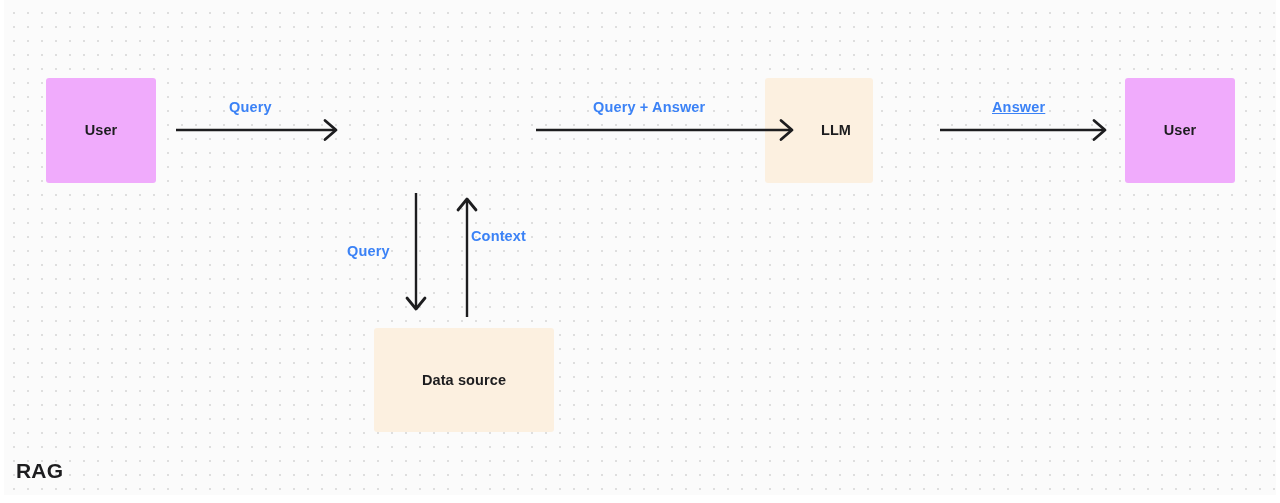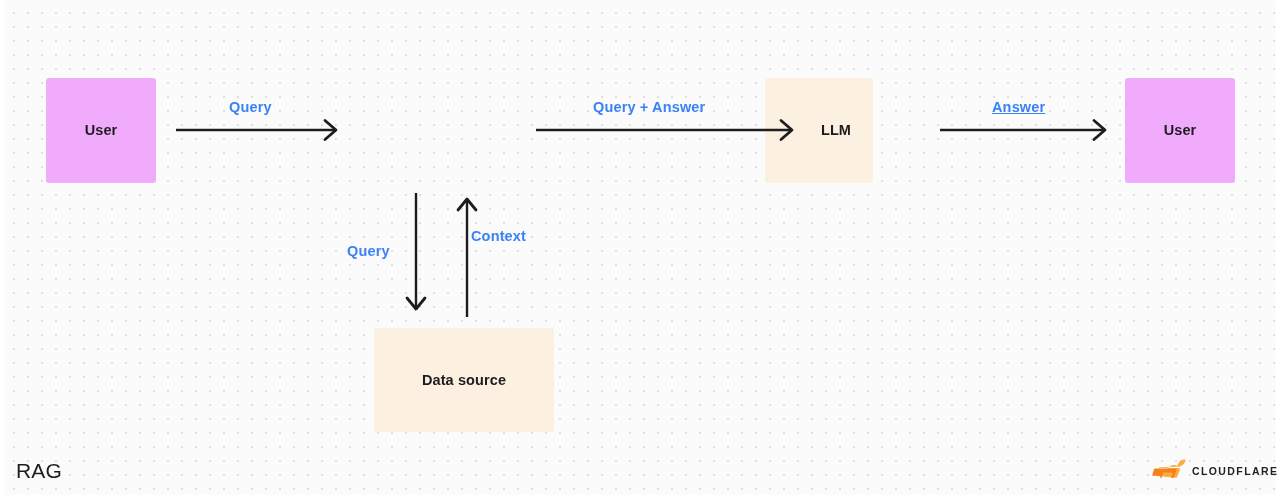--- a/index.html
+++ b/index.html
@@ -87,21 +87,21 @@
 
   #conn-context-up   { left: 455px; top: 193px; }
   #label-context-up  { left: 471px; top: 228px; }
 
   
   #footer-title {
     position: absolute;
     left: 16px;
     top: 459px;
     font-size: 21px;
-    font-weight: normal;
+    font-weight: bold;
     color: #1d1d1f;
     letter-spacing: 0.2px;
   }
 
   #brand-logo {
     position: absolute;
     left: 1152px;
     top: 459px;
     display: flex;
     align-items: center;
@@ -173,33 +173,14 @@
   <div class="conn" id="conn-context-up">
     <svg width="24" height="125" viewBox="0 0 24 125">
       <line x1="12" y1="124" x2="12" y2="6" stroke="#1d1d1f" stroke-width="2.4"></line>
       <polyline points="3,17 12,6 21,17" fill="none" stroke="#1d1d1f" stroke-width="2.8" stroke-linecap="round" stroke-linejoin="round"></polyline>
     </svg>
   </div>
   <div class="edge-label" id="label-context-up">Context</div>
 
   <div id="footer-title">RAG</div>
 
-  <div id="brand-logo">
-    <span>
-      <svg width="34" height="20" viewBox="0 0 64 36">
-        <path d="M46.5 34.5 L52.5 20.5 C53.5 18.2 52.4 16.4 50.0 16.2 L13.0 15.8
-                 C12.4 15.8 12.2 15.2 12.9 14.9 L50.4 13.8 C55.1 13.5 60.0 9.8 61.8 5.3
-                 L63.5 1.0 C63.6 0.7 63.4 0.4 63.0 0.6 C58.9 -0.6 53.1 1.6 50.4 6.4
-                 L47.0 12.2 C45.0 10.6 42.2 9.9 39.2 10.4 C33.7 11.2 29.3 15.6 28.4 21.0
-                 C28.2 22.1 28.2 23.2 28.4 24.2 L10.0 24.0 C9.2 24.0 8.4 24.6 8.2 25.4
-                 L7.1 30.2 C7.0 30.8 7.4 31.3 8.1 31.3 Z" fill="#fbad41"></path>
-        <path d="M41.0 34.5 L46.0 21.0 C46.8 18.9 45.9 17.3 43.8 17.2 L5.6 16.9
-                 C4.7 16.9 3.9 17.5 3.7 18.4 L2.4 23.4 C2.2 24.2 2.7 24.8 3.6 24.8
-                 L38.6 25.0 C39.3 25.0 39.6 25.6 39.2 26.2 L35.8 34.5 Z" fill="#f6821f"></path>
-        <path d="M18.0 34.5 L22.0 23.0 L3.5 23.0 C2.6 23.0 1.9 23.6 1.7 24.4
-                 L0.5 29.4 C0.3 30.3 0.8 30.9 1.7 30.9 L15.5 31.0 C16.2 31.0 16.5 31.6 16.1 32.2
-                 L14.5 34.5 Z" fill="#f6821f"></path>
-      </svg>
-    </span>
-    <span id="brand-wordmark">CLOUDFLARE</span>
-  </div>
 
 </div>
 
 </body></html>

